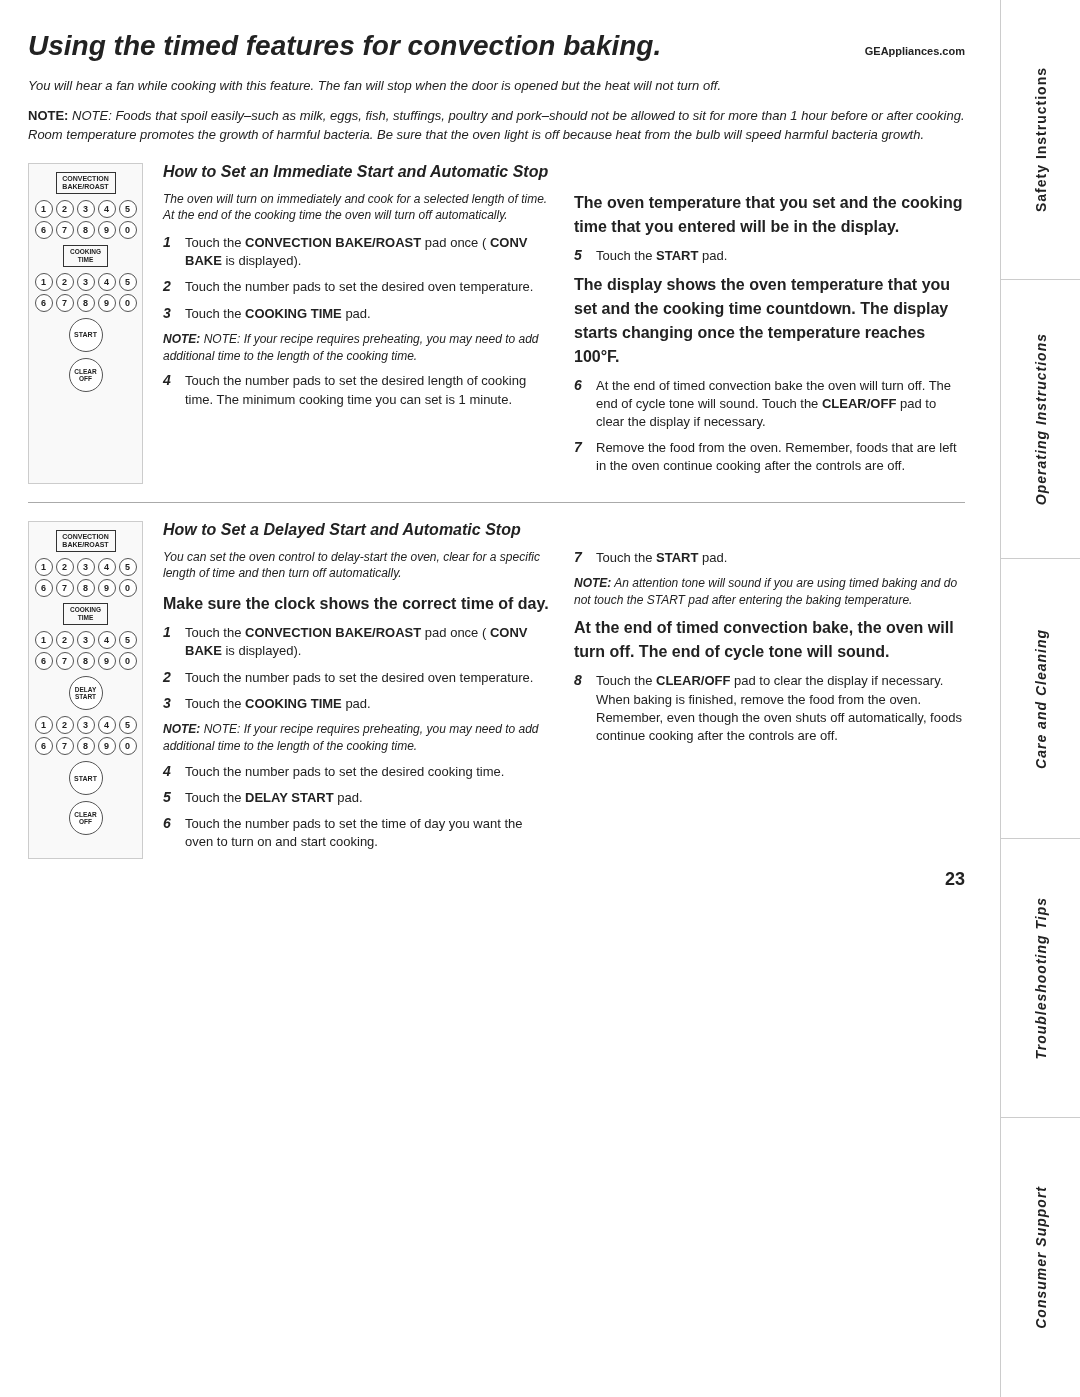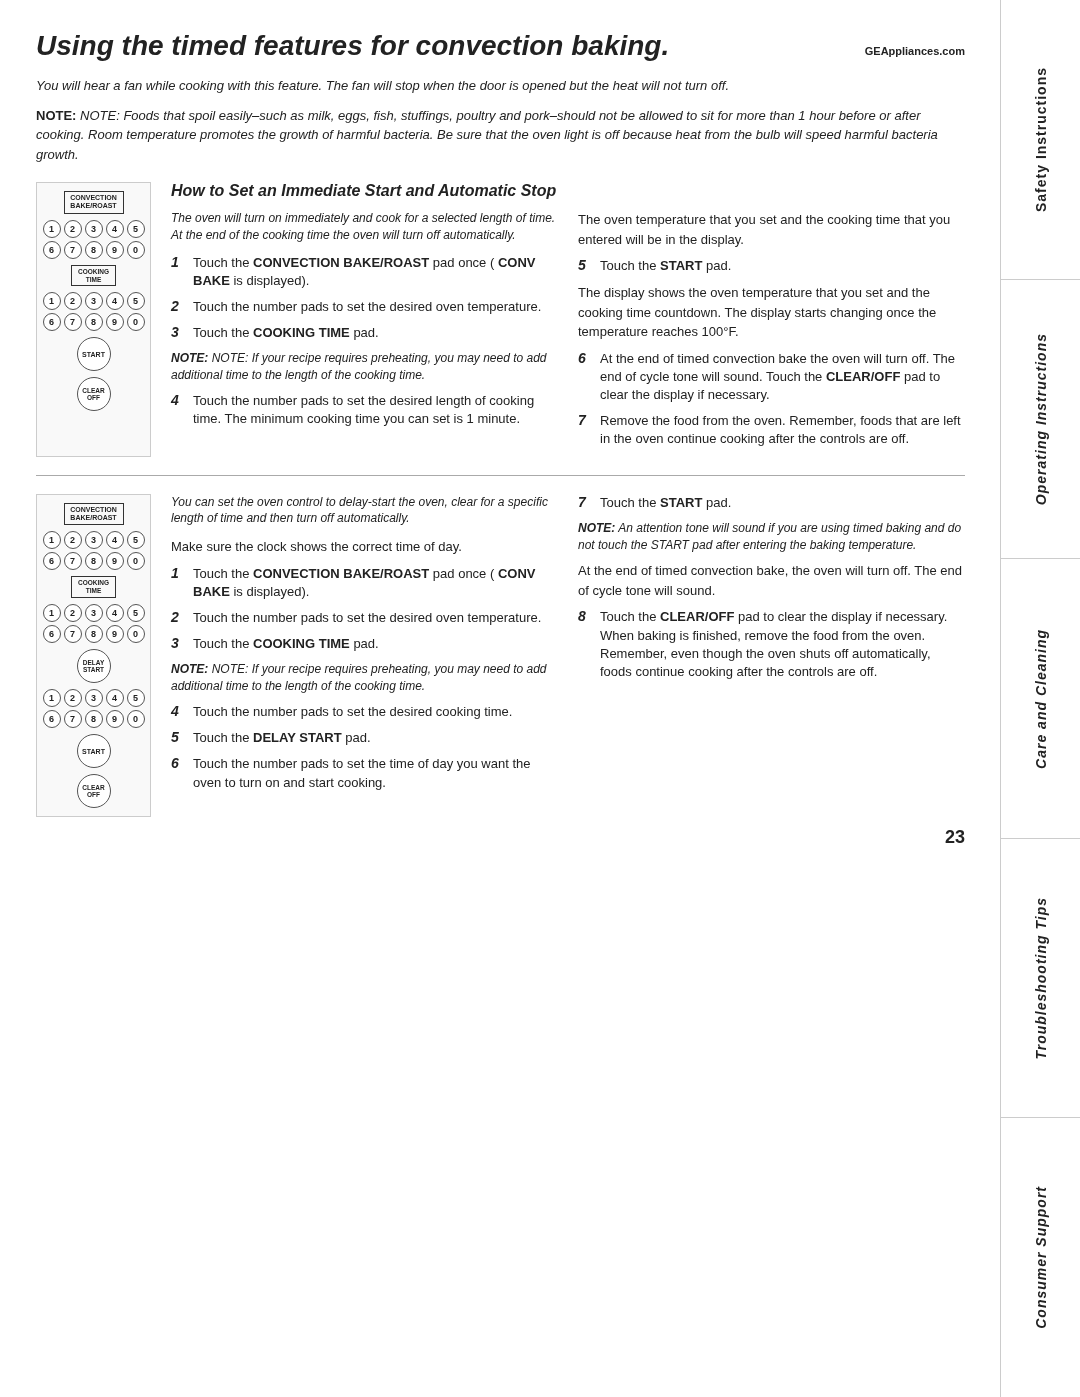--- a/index.html
+++ b/index.html
@@ -8,21 +8,21 @@
       min-height: 1397px;
       background: #fff;
       font-family: Arial, Helvetica, sans-serif;
       font-size: 13px;
       color: #222;
       position: relative;
     }
 
     .main-content {
       margin-right: 85px;
-      padding: 30px 30px 30px 36px;
+      padding: 30px 30px 30px 28px;
     }
 
     
     .page-title {
       font-size: 28px;
       font-style: italic;
       font-weight: bold;
       margin-bottom: 4px;
     }
 
@@ -283,23 +283,24 @@
 
     .page-number {
       font-size: 18px;
       font-weight: bold;
       text-align: right;
       margin-top: 10px;
       margin-bottom: 10px;
     }
 
     .plain-text {
-      font-size: 13px;
+      font-size: 16px;
       line-height: 1.5;
       margin-bottom: 8px;
+      font-weight: bold;
     }
   </style>
 </head>
 <body>
 
 <div class="right-sidebar">
   <div class="sidebar-section">
     <span class="sidebar-text">Safety Instructions</span>
   </div>
   <div class="sidebar-section">
@@ -453,20 +454,21 @@
         <div class="num-btn">7</div>
         <div class="num-btn">8</div>
         <div class="num-btn">9</div>
         <div class="num-btn">0</div>
       </div>
       <div class="start-btn">START</div>
       <div class="clear-btn">CLEAR<br>OFF</div>
     </div>
 
     <div class="instructions-area">
+      <h2 class="section-heading">How to Set a Delayed Start and Automatic Stop</h2>
       <div class="two-col">
         <div class="col-left">
           <p class="italic-note">You can set the oven control to delay-start the oven, clear for a specific length of time and then turn off automatically.</p>
           <p class="plain-text">Make sure the clock shows the correct time of day.</p>
 
           <div class="step-row">
             <span class="step-num">1</span>
             <span class="step-text">Touch the <strong>CONVECTION BAKE/ROAST</strong> pad once ( <strong>CONV BAKE</strong> is displayed).</span>
           </div>
           <div class="step-row">

